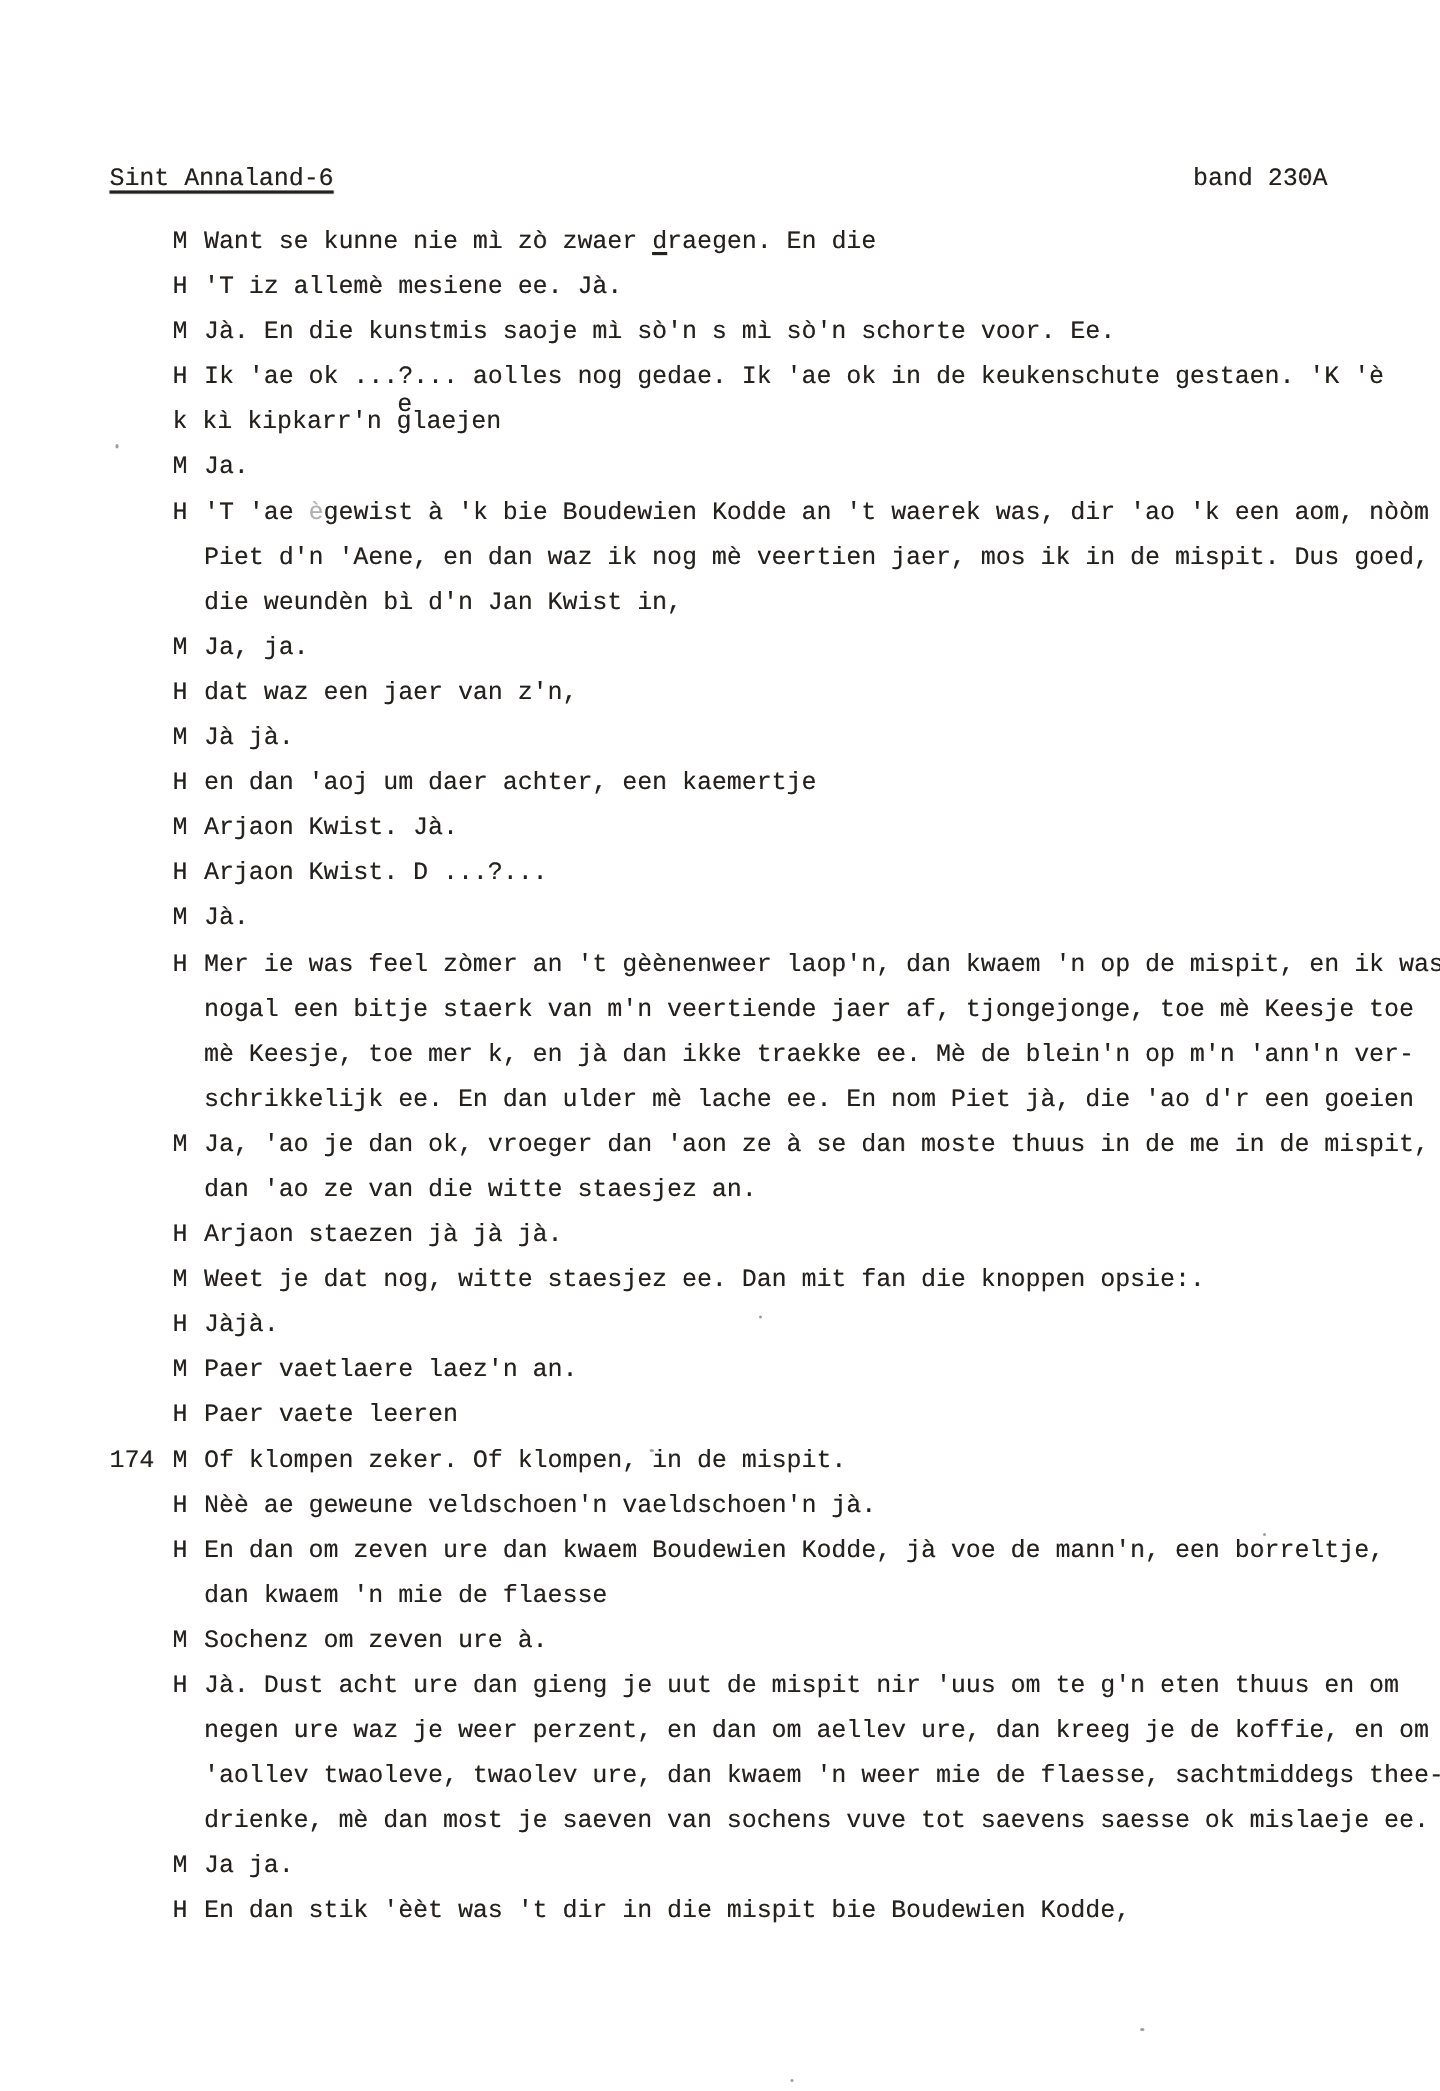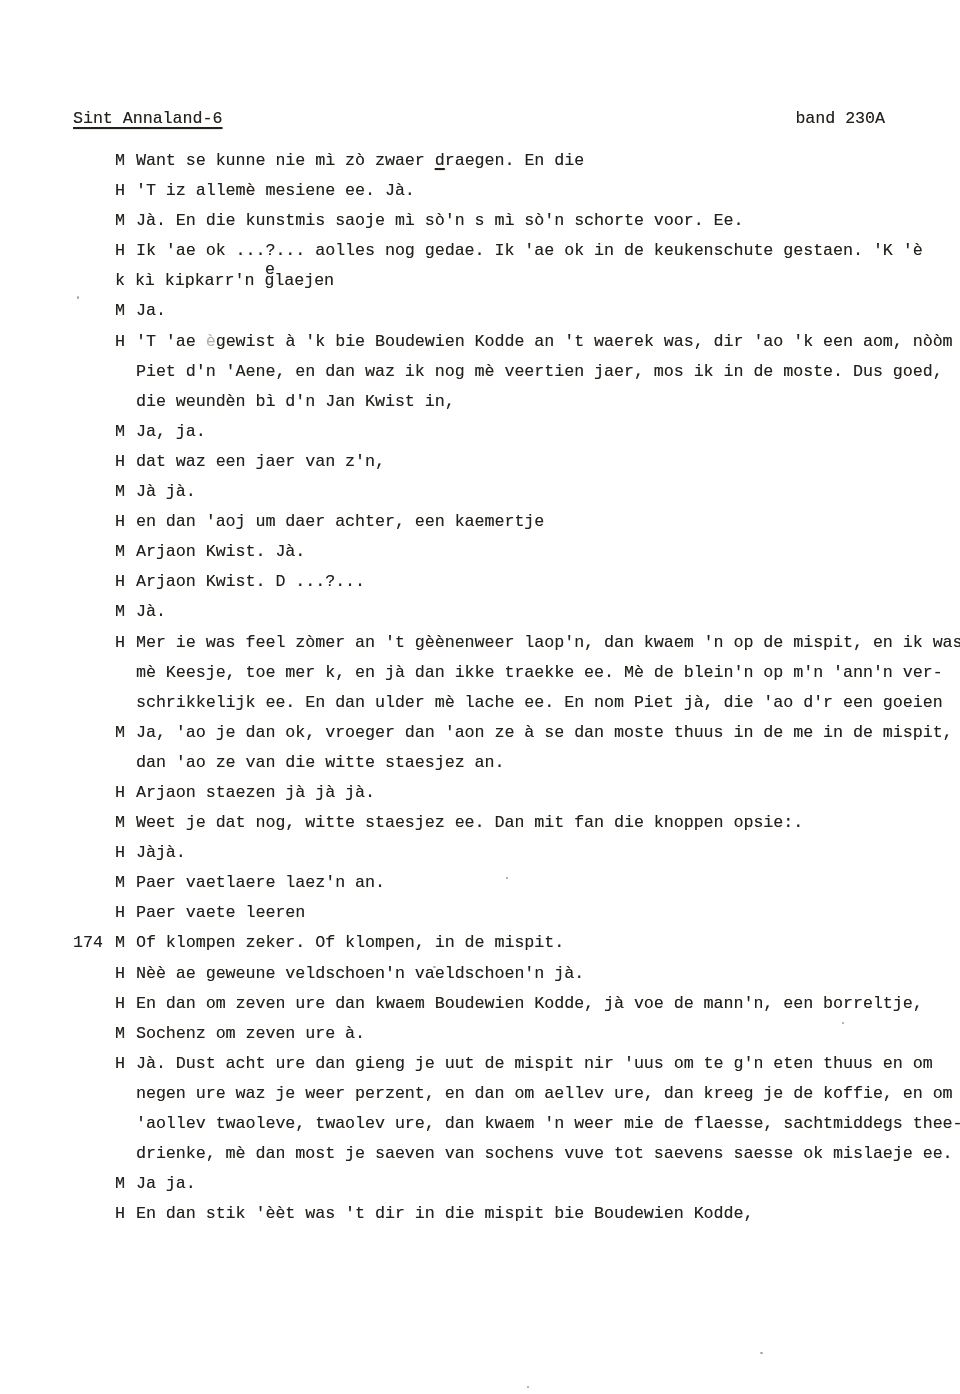--- a/index.html
+++ b/index.html
@@ -93,21 +93,21 @@
 
     <div class="line">
       <span class="num"></span>
       <span class="spk">H</span>
       <span class="txt">'T 'ae <span class="faint">è</span>gewist à 'k bie Boudewien Kodde an 't waerek was, dir 'ao 'k een aom, nòòm</span>
     </div>
 
     <div class="line">
       <span class="num"></span>
       <span class="spk"></span>
-      <span class="txt">Piet d'n 'Aene, en dan waz ik nog mè veertien jaer, mos ik in de moste. Dus goed,</span>
+      <span class="txt">Piet d'n 'Aene, en dan waz ik nog mè veertien jaer, mos ik in de mispit. Dus goed,</span>
     </div>
 
 
     <div class="line">
       <span class="num"></span>
       <span class="spk"></span>
       <span class="txt">die weundèn bì d'n Jan Kwist in,</span>
     </div>
 
     <div class="line">
@@ -151,20 +151,25 @@
       <span class="spk">M</span>
       <span class="txt">Jà.</span>
     </div>
 
     <div class="line">
       <span class="num"></span>
       <span class="spk">H</span>
       <span class="txt">Mer ie was feel zòmer an 't gèènenweer laop'n, dan kwaem 'n op de mispit, en ik was</span>
     </div>
 
+    <div class="line">
+      <span class="num"></span>
+      <span class="spk"></span>
+      <span class="txt">nogal een bitje staerk van m'n veertiende jaer af, tjongejonge, toe mè Keesje toe</span>
+    </div>
 
     <div class="line">
       <span class="num"></span>
       <span class="spk"></span>
       <span class="txt">mè Keesje, toe mer k, en jà dan ikke traekke ee. Mè de blein'n op m'n 'ann'n ver-</span>
     </div>
 
     <div class="line">
       <span class="num"></span>
       <span class="spk"></span>
@@ -225,20 +230,25 @@
       <span class="spk">H</span>
       <span class="txt">Nèè ae geweune veldschoen'n vaeldschoen'n jà.</span>
     </div>
 
     <div class="line">
       <span class="num"></span>
       <span class="spk">H</span>
       <span class="txt">En dan om zeven ure dan kwaem Boudewien Kodde, jà voe de mann'n, een borreltje,</span>
     </div>
 
+    <div class="line">
+      <span class="num"></span>
+      <span class="spk"></span>
+      <span class="txt">dan kwaem 'n mie de flaesse</span>
+    </div>
 
     <div class="line">
       <span class="num"></span>
       <span class="spk">M</span>
       <span class="txt">Sochenz om zeven ure à.</span>
     </div>
 
     <div class="line">
       <span class="num"></span>
       <span class="spk">H</span>

